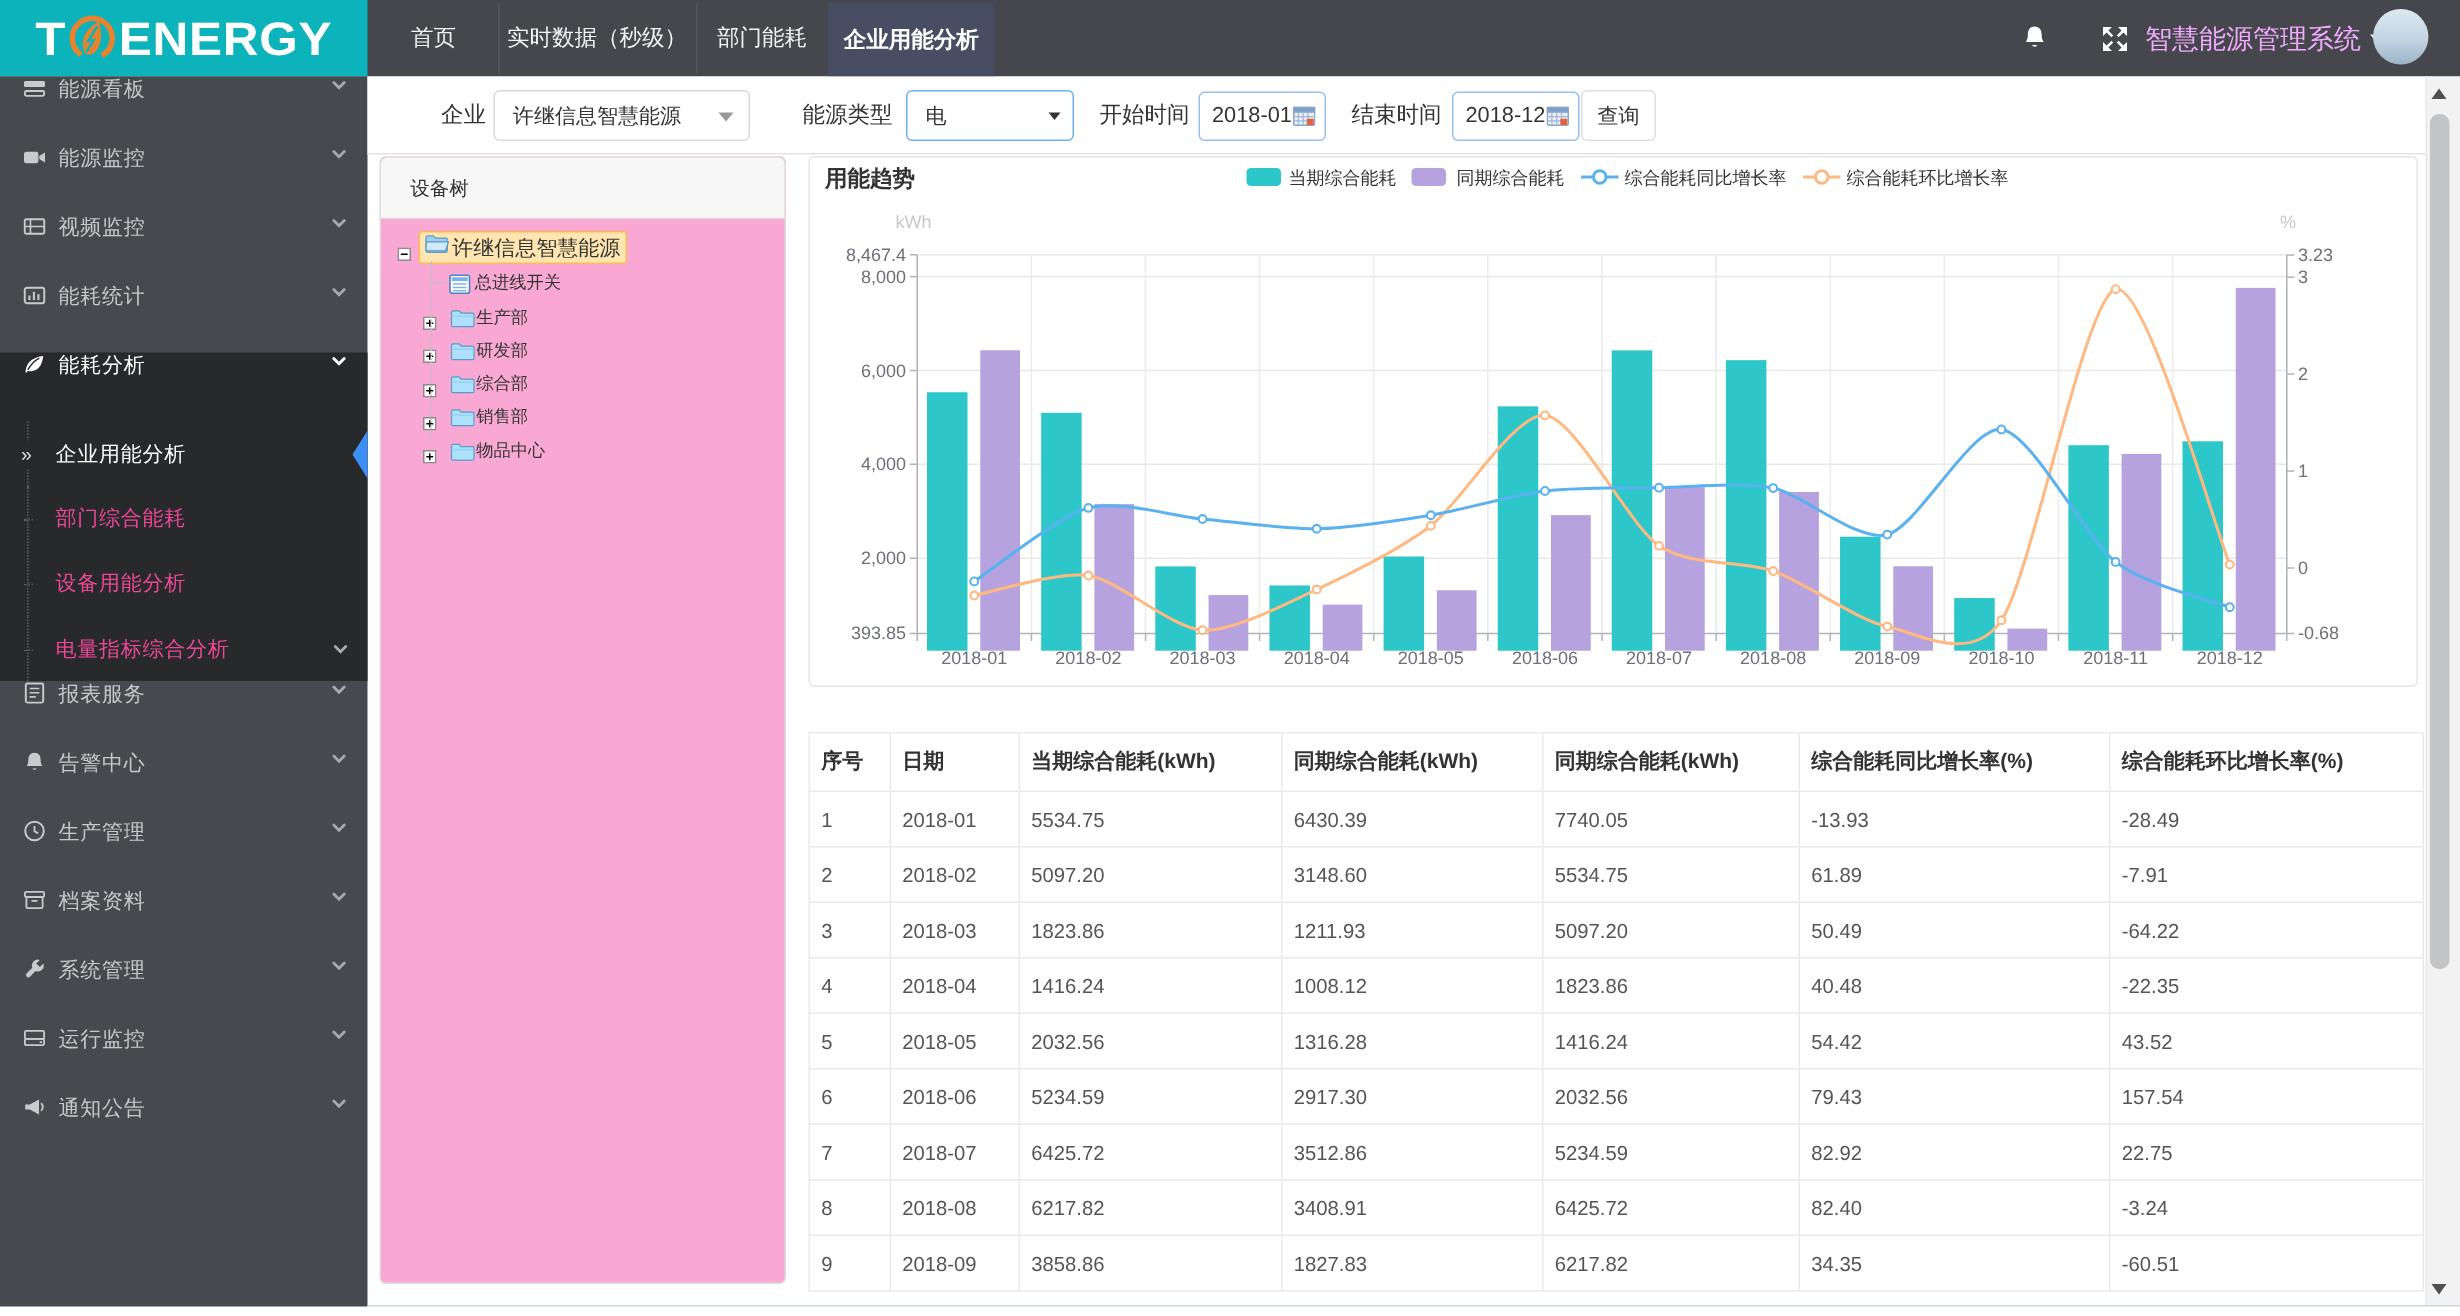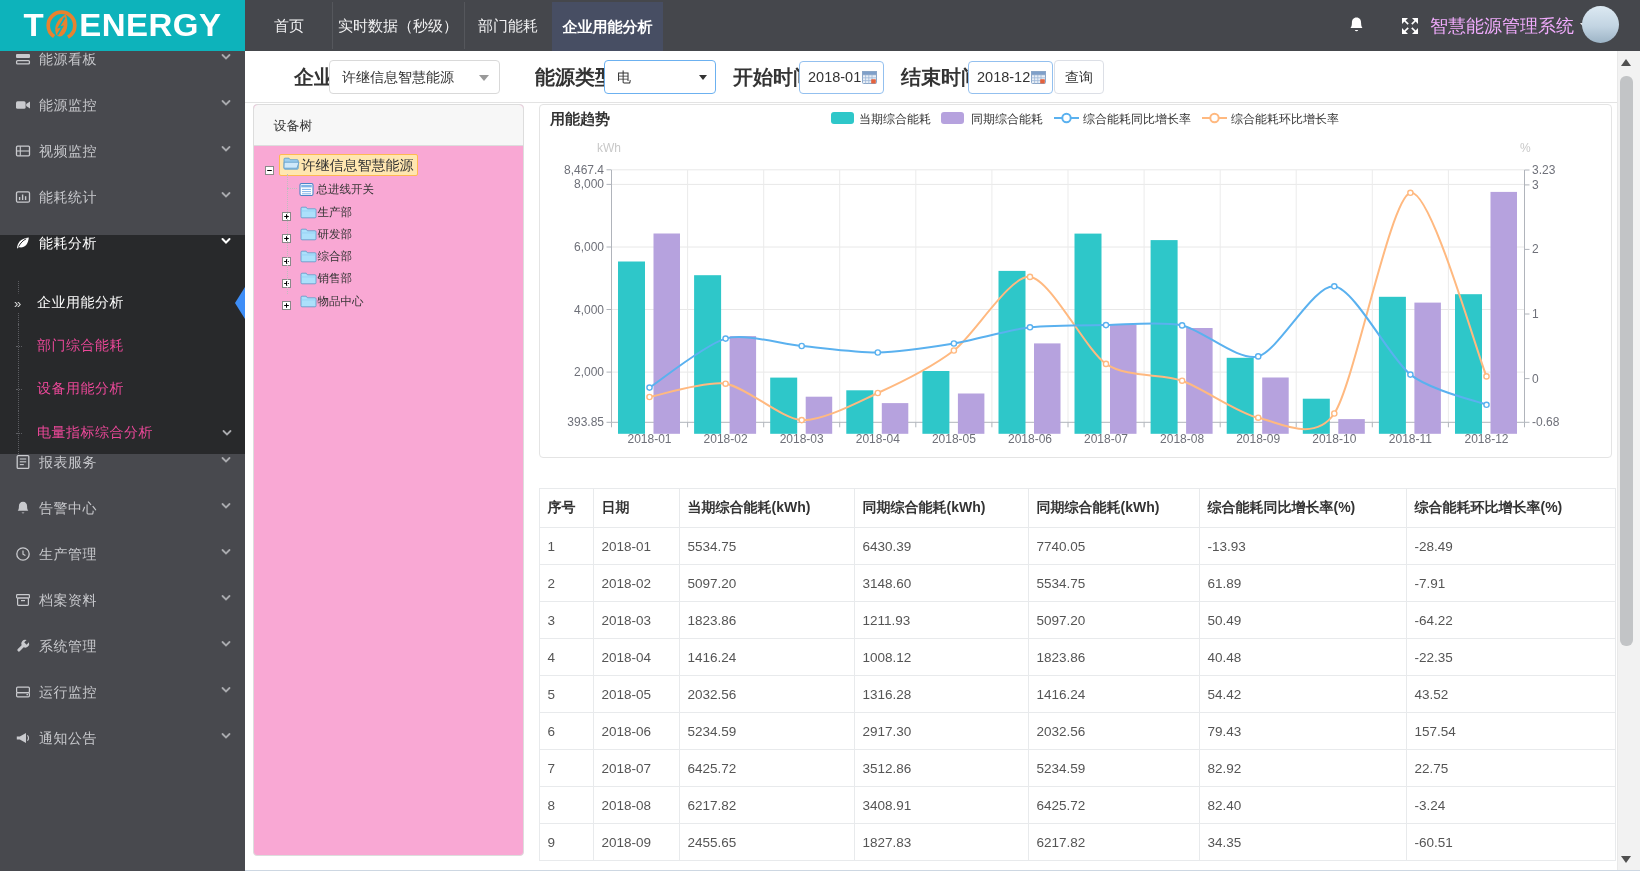--- a/index.html
+++ b/index.html
@@ -24,21 +24,21 @@
 .mi.on .mt{color:#fff}
 .smi{height:43.3px;display:flex;align-items:center;font-size:14px;color:#ec4899;position:relative;border-left:1px dotted #5c5d61;margin-left:18px}
 .smi span:nth-child(2){margin-left:18px;letter-spacing:0.5px}
 .smi .chev{margin-right:12px}
 .smi.act{color:#fff}
 .dd{position:absolute;left:-5px;top:50%;transform:translateY(-50%);background:#28292b;color:#ddd;font-size:13px;padding:2px 0}
 .dd2{position:absolute;left:-3px;top:50%;width:6px;border-top:1px dotted #5c5d61}
 .wedge{position:absolute;right:0;top:50%;margin-top:-16px;width:0;height:0;border-top:16px solid transparent;border-bottom:16px solid transparent;border-right:10px solid #3e8ef7}
 
 #filter{position:absolute;left:245px;top:51px;width:1376px;height:52px;background:#fff;border-bottom:1px solid #e3e3e3}
-.flab{position:absolute;top:0;height:52px;line-height:52px;font-size:20px;color:#333;font-weight:bold}
+.flab{position:absolute;top:0;height:52px;line-height:52px;font-size:15px;color:#333;font-weight:normal}
 .sel{position:absolute;top:9px;height:34px;background:#fff;border:1px solid #d9d9d9;border-radius:4px;font-size:14px;color:#333;line-height:32px;padding-left:12px}
 .sel .arr{position:absolute;right:10px;top:14px;width:0;height:0;border-left:5px solid transparent;border-right:5px solid transparent;border-top:6px solid #999}
 .sel2{border:1px solid #6cb1f0}
 .sel2 .arr2{position:absolute;right:8px;top:14px;width:0;height:0;border-left:4px solid transparent;border-right:4px solid transparent;border-top:5px solid #333}
 .din{position:absolute;top:9.5px;height:33px;background:#fff;border:1px solid #93c0ef;border-radius:4px;font-size:14.5px;color:#333;line-height:31px;padding-left:8px}
 .cal{position:absolute;right:6px;top:9px;display:inline-flex}
 #qbtn{position:absolute;left:809px;top:9px;width:50px;height:34px;background:#fff;border:1px solid #dcdfe6;border-radius:4px;font-size:14px;color:#333;text-align:center;line-height:32px}
 
 #treep{position:absolute;left:252.5px;top:104px;width:271.5px;height:752px;background:#f9a8d4;border:1px solid #ddd;border-radius:4px}
 #treehd{height:41px;background:#f7f7f7;border-bottom:1px solid #ddd;border-radius:4px 4px 0 0;line-height:41px;padding-left:20px;font-size:13px;color:#333}
@@ -651,21 +651,21 @@
         <td>2018-08</td>
         <td>6217.82</td>
         <td>3408.91</td>
         <td>6425.72</td>
         <td>82.40</td>
         <td>-3.24</td>
       </tr>
 <tr>
         <td>9</td>
         <td>2018-09</td>
-        <td>2455.65</td>
+        <td>3858.86</td>
         <td>1827.83</td>
         <td>6217.82</td>
         <td>34.35</td>
         <td>-60.51</td>
       </tr>
 
 </tbody>
   </table>
 <div id="sc">
  <div class="sarr" style="top:8px;border-bottom:7px solid #505050"></div>

